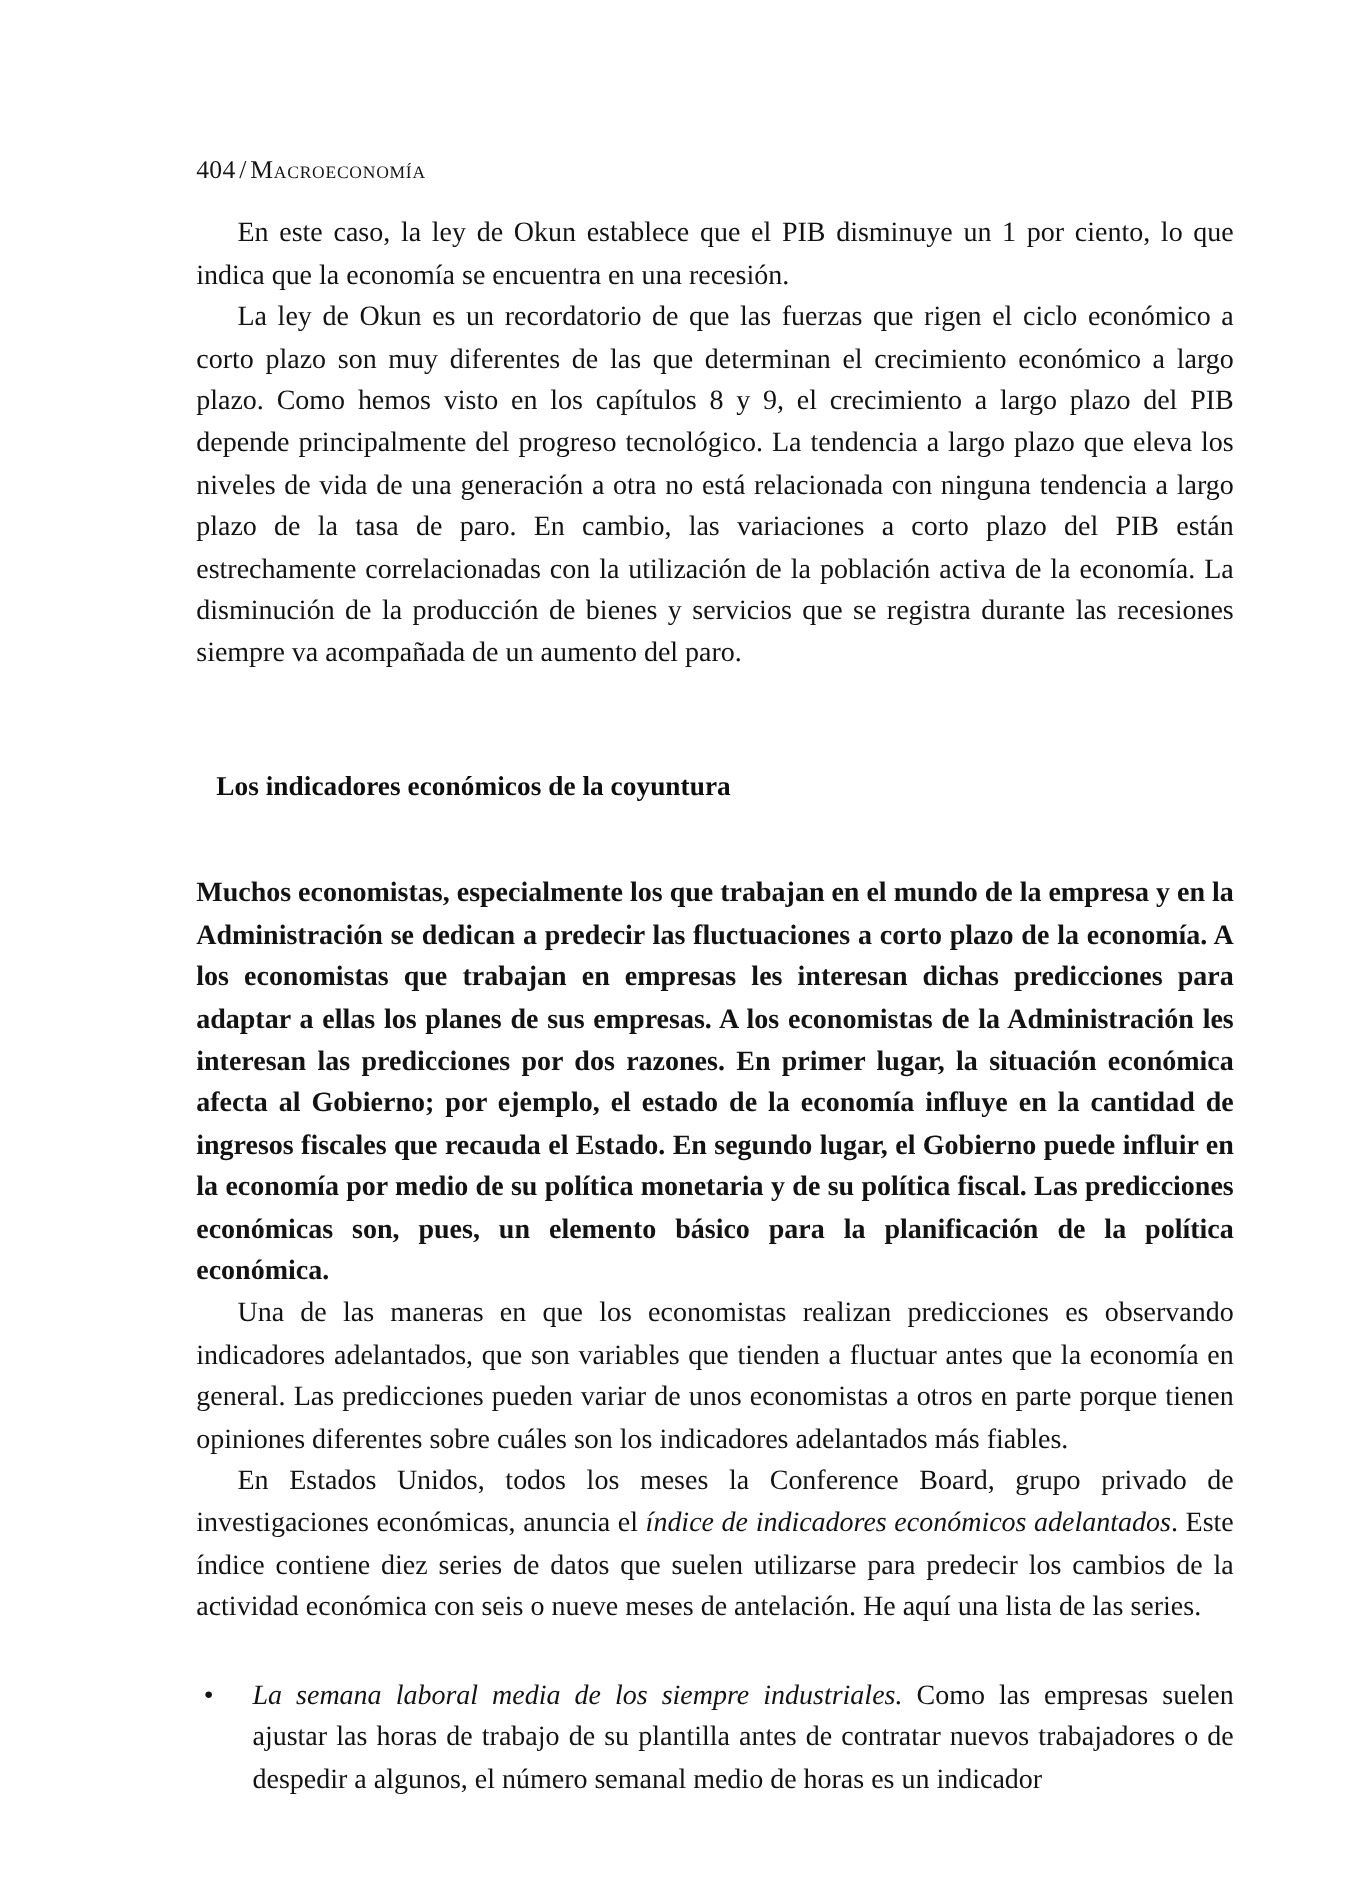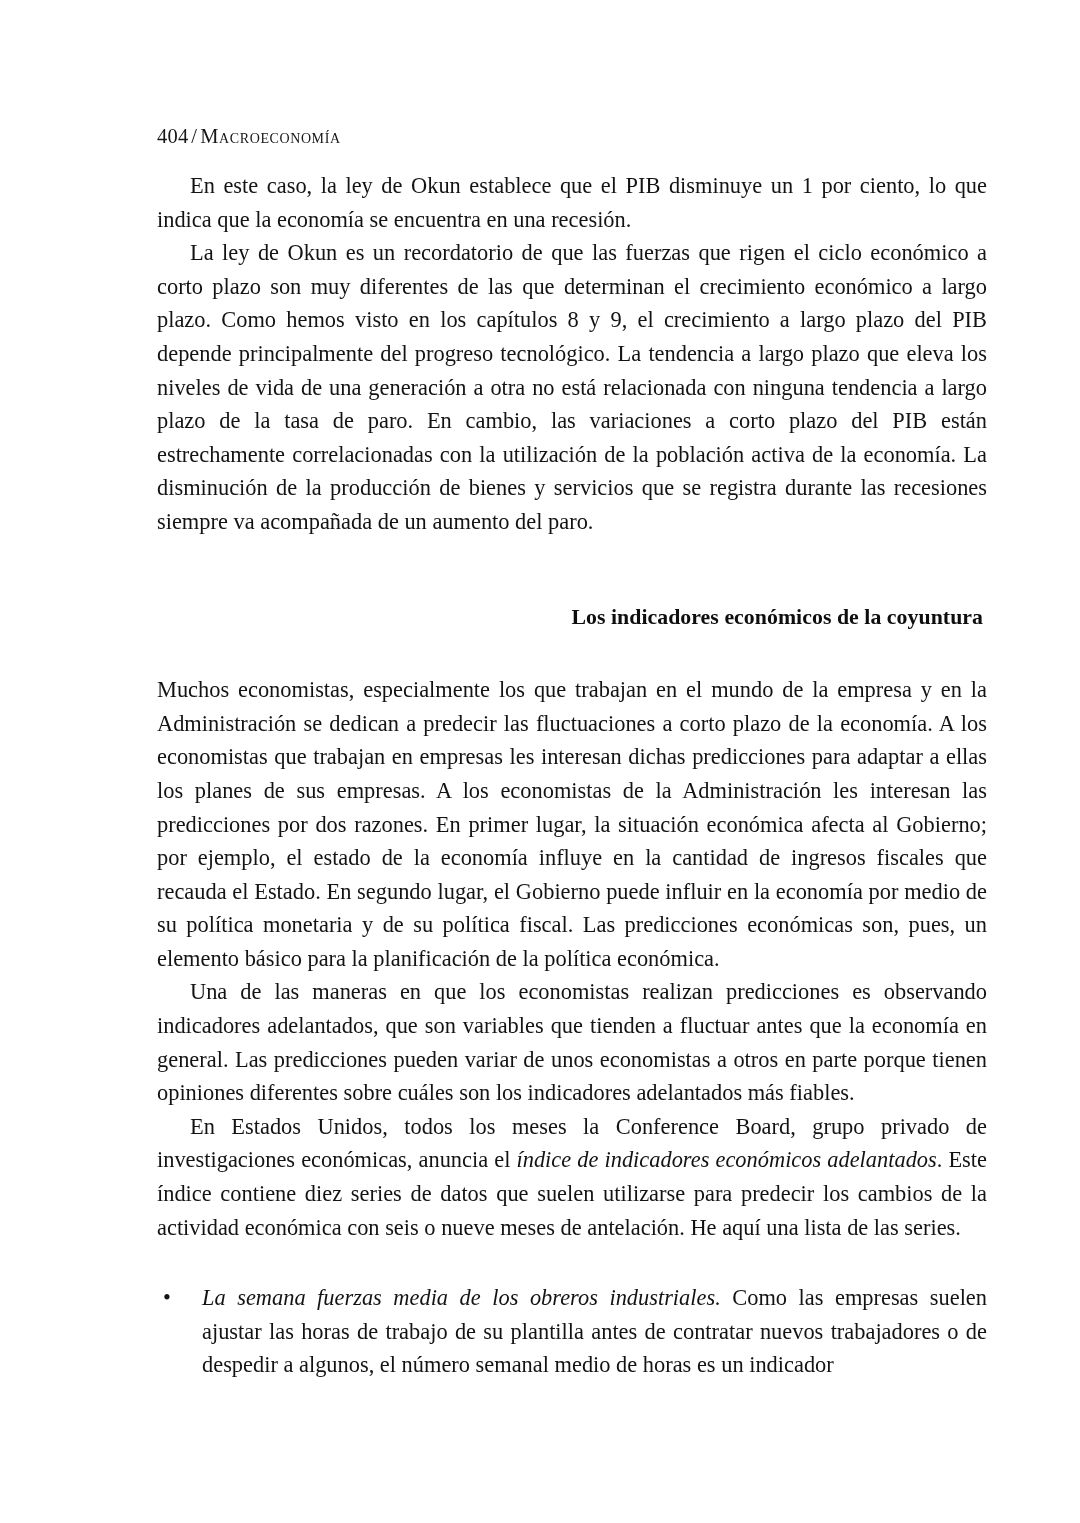--- a/index.html
+++ b/index.html
@@ -65,29 +65,30 @@
     -webkit-hyphens: manual;
     color: #131313;
   }
 
   p.indent {
     text-indent: 33px;
   }
 
   p.noindent {
     text-indent: 0;
+    font-weight: bold;
   }
 
   
   h2.section-heading {
-    margin: 4px;
+    margin: 16px;
     font-size: 21.8px;
     line-height: 33.6px;
     font-weight: bold;
-    text-align: right;
+    text-align: left;
     color: #0e0e0e;
     letter-spacing: 0.05px;
   }
 
   .gap-before-heading { height: 58px; }
   .gap-after-heading  { height: 35px; }
   .gap-before-list    { height: 37px; }
 
   
   ul.series-list {
@@ -149,18 +150,18 @@
     <p class="body-par noindent">Muchos economistas, especialmente los que trabajan en el mundo de la empresa y en la Administración se dedican a predecir las fluctuaciones a corto plazo de la economía. A los economistas que trabajan en empresas les interesan dichas predicciones para adaptar a ellas los planes de sus empresas. A los economistas de la Administración les interesan las predicciones por dos razones. En primer lugar, la situación económica afecta al Gobierno; por ejemplo, el estado de la economía influye en la cantidad de ingresos fiscales que recauda el Estado. En segundo lugar, el Gobierno puede influir en la economía por medio de su política monetaria y de su política fiscal. Las predicciones económicas son, pues, un elemento básico para la planificación de la política económica.</p>
 
     <p class="body-par indent"><span>Una de las maneras en que los economistas realizan predicciones es observando </span><strong class="bold">indicadores adelantados</strong><span>, que son variables que tienden a fluctuar antes que la economía en general. Las predicciones pueden variar de unos economistas a otros en parte porque tienen opiniones diferentes sobre cuáles son los indicadores adelantados más fiables.</span></p>
 
     <p class="body-par indent"><span>En Estados Unidos, todos los meses la Conference Board, grupo privado de investigaciones económicas, anuncia el </span><em class="ital">índice de indicadores económicos adelantados</em><span>. Este índice contiene diez series de datos que suelen utilizarse para predecir los cambios de la actividad económica con seis o nueve meses de antelación. He aquí una lista de las series.</span></p>
 
     <div class="gap-before-list"></div>
 
     <ul class="series-list">
       <li>
-        <span class="bullet-marker">•</span><em class="ital">La semana fuerzas media de los obreros industriales.</em><span> Como las empresas suelen ajustar las horas de trabajo de su plantilla antes de contratar nuevos trabajadores o de despedir a algunos, el número semanal medio de horas es un indicador</span>
+        <span class="bullet-marker">•</span><em class="ital">La semana laboral media de los siempre industriales.</em><span> Como las empresas suelen ajustar las horas de trabajo de su plantilla antes de contratar nuevos trabajadores o de despedir a algunos, el número semanal medio de horas es un indicador</span>
       </li>
     </ul>
 
   </div>
 </div>
 
 </body></html>

